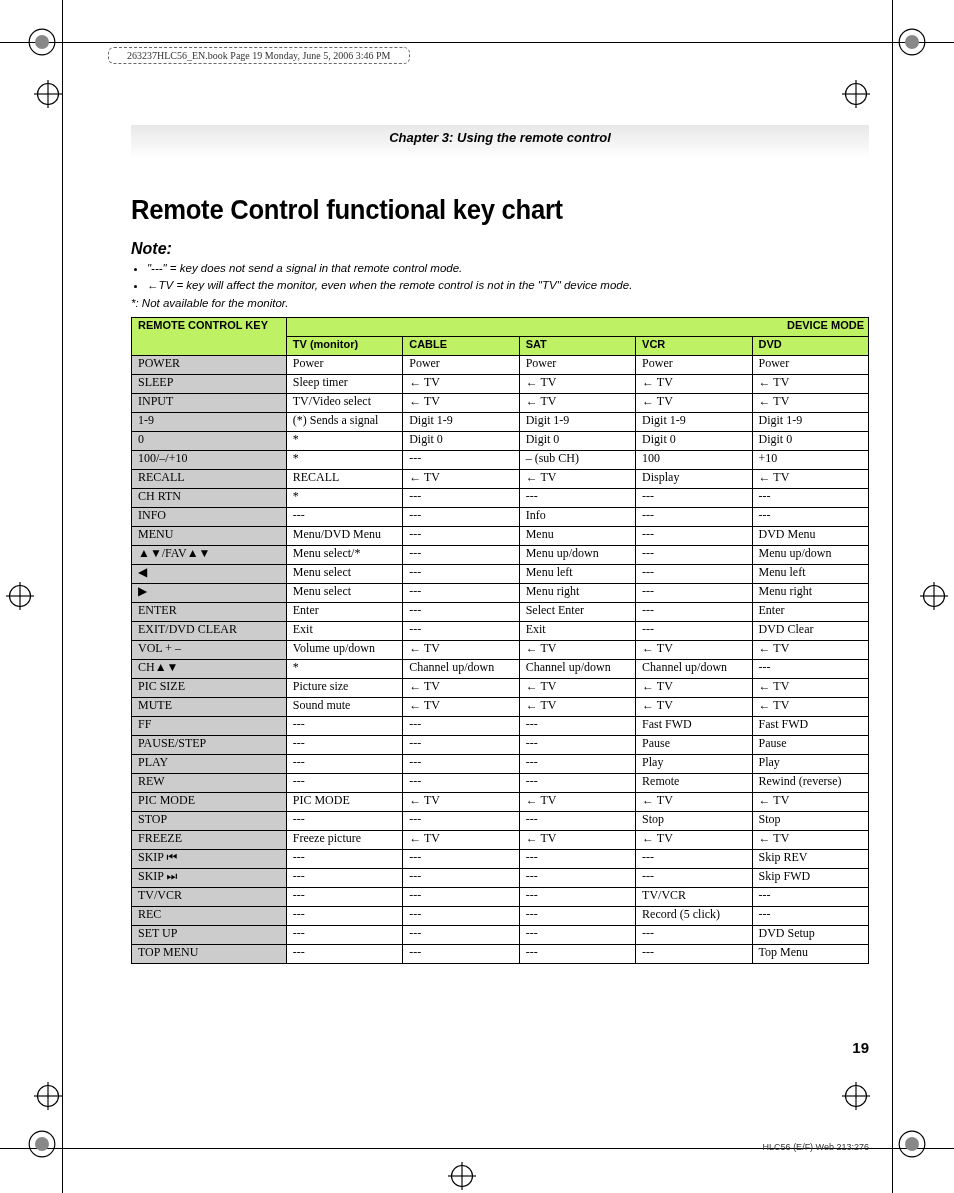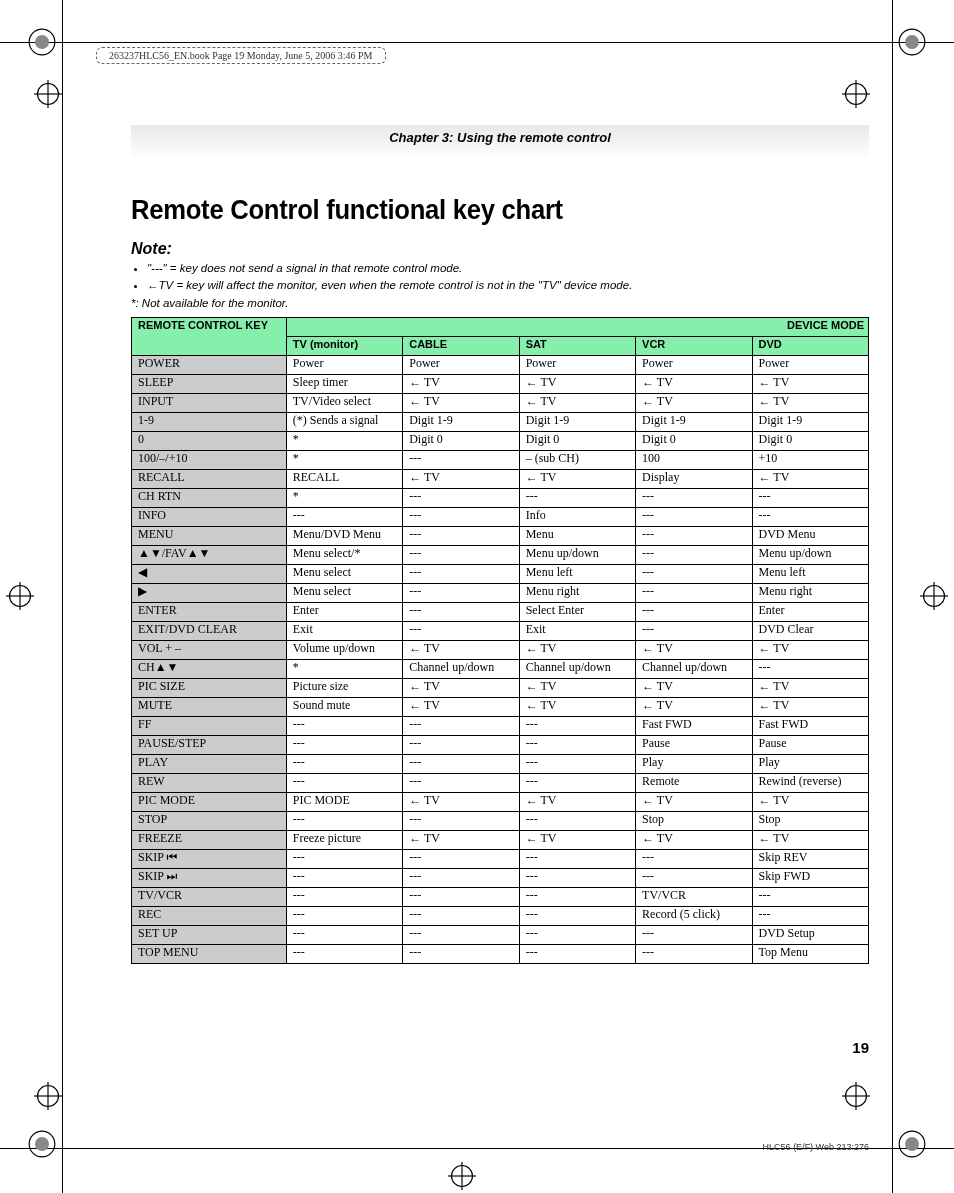--- a/index.html
+++ b/index.html
@@ -28,25 +28,25 @@
     border-left: 1px solid #000;
   }
   .reg {
     position: absolute;
     width: 28px;
     height: 28px;
   }
   .reg svg { width: 100%; height: 100%; }
   .dashed-box {
     position: absolute;
-    left: 96px;
+    left: 108px;
     top: 47px;
     font-size: 10px;
     border: 1px dashed #666;
-    padding: 2px 12px;
+    padding: 2px 18px;
     color: #333;
     border-radius: 6px;
   }
   .content {
     position: absolute;
     left: 131px;
     right: 85px;
     top: 125px;
   }
   .chapter-bar {
@@ -100,21 +100,21 @@
     border: 1px solid #000;
     padding: 1px 4px 1px 6px;
     text-align: left;
     vertical-align: top;
     height: 16px;
   }
   table.chart th {
     font-family: Arial, Helvetica, sans-serif;
     font-weight: bold;
     font-size: 11px;
-    background: #86efac;
+    background: #bef264;
     white-space: nowrap;
     transform-origin: left;
   }
   table.chart th.dev {
     text-align: right;
     margin-left: 12px;
   }
   table.chart td.key {
     background: #ccc;
     font-family: "Times New Roman", serif;

